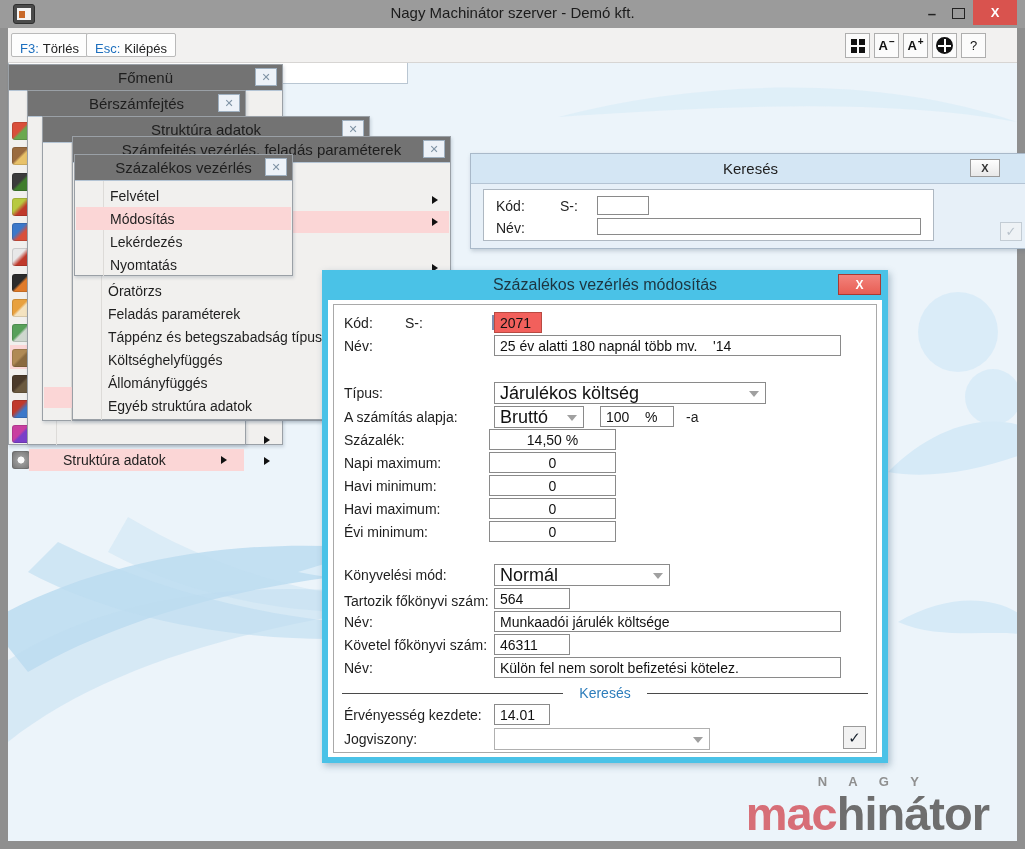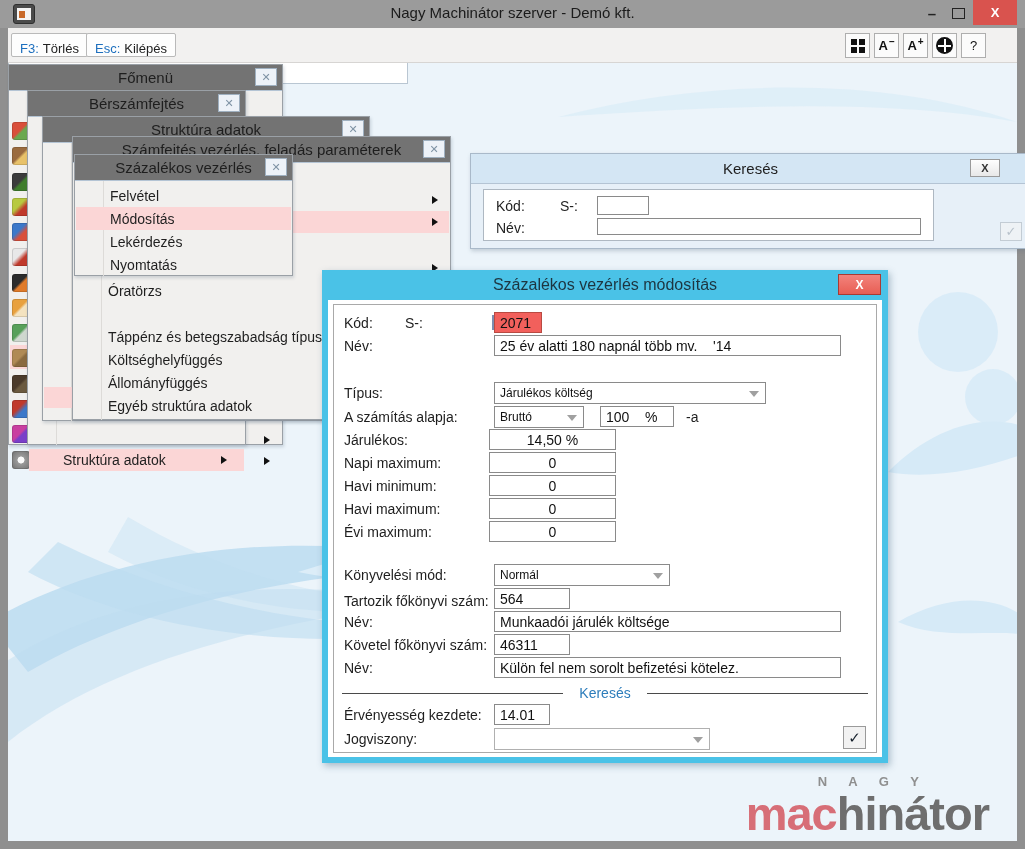--- a/index.html
+++ b/index.html
@@ -61,21 +61,21 @@
   .dialog{position:absolute;left:322px;top:270px;width:566px;height:493px;background:#4ac2e7;box-shadow:2px 3px 7px rgba(40,80,110,.35);z-index:7;}
   .dialog-title{height:30px;display:flex;align-items:center;justify-content:center;font-size:16px;color:#1d3540;}
   .dialog-close{position:absolute;top:4px;right:7px;width:43px;height:21px;background:linear-gradient(#f2837c,#e85e54);border:1px solid #a93a32;color:#fff;font-size:12px;font-weight:bold;display:flex;align-items:center;justify-content:center;box-sizing:border-box;}
   .dialog-body{position:absolute;left:6px;right:6px;top:30px;bottom:6px;background:#fff;}
   .dialog-panel{position:absolute;left:5px;right:5px;top:4px;bottom:4px;border:1px solid #a9a9a9;}
   .dlabel{position:absolute;left:10px;font-size:14px;color:#1e1e1e;}
   .din{position:absolute;height:21px;border:1px solid #8a8a8a;background:#fff;font:14px "Liberation Sans",sans-serif;padding:0 5px;box-sizing:border-box;color:#111;}
   .din.center{text-align:center;}
   .red-input{background:#f2605c !important;border-color:#b94a42 !important;}
   .caret{position:absolute;width:2px;height:15px;background:#7c8db0;margin-top:3px;}
-  .combo{position:absolute;height:22px;border:1px solid #8a8a8a;background:#fff;display:flex;align-items:center;padding:0 5px;font-size:12px;color:#111;box-sizing:border-box;}
+  .combo{position:absolute;height:22px;border:1px solid #8a8a8a;background:#fff;display:flex;align-items:center;padding:0 5px;font-size:18px;color:#111;box-sizing:border-box;}
   .combo-arrow{position:absolute;right:6px;top:50%;margin-top:-2px;width:0;height:0;border-left:5px solid transparent;border-right:5px solid transparent;border-top:6px solid #a0a0a0;}
   .divider-line{position:absolute;left:8px;right:8px;border-top:1px solid #4a4a4a;}
   .divider-label{position:absolute;left:0;right:0;text-align:center;font-size:14px;color:#2d7dbb;}
   .divider-label span{background:#fff;padding:0 16px;}
   .dialog-ok{position:absolute;right:10px;width:23px;height:23px;background:#f2f2f2;border:1px solid #9a9a9a;color:#16212c;display:flex;align-items:center;justify-content:center;font-size:15px;box-sizing:border-box;}
   
   .logo{position:absolute;right:36px;bottom:12px;z-index:1;line-height:1;}
   .logo-top{font-size:13px;font-weight:bold;color:#8f8f8f;letter-spacing:9px;margin-left:72px;margin-bottom:2px;}
   .logo-main{font-size:47px;font-weight:bold;letter-spacing:-1px;}
   .logo-mac{color:#d76e77;}
@@ -227,20 +227,23 @@
       <span>Százalékos vezérlés</span>
       <span class="arrow-r"></span>
     </div>
     <div class="menu-row" style="top:70px;"></div>
     <div class="menu-row" style="top:93px;">
         <span class="arrow-r"></span>
       </div>
     <div class="menu-row" style="top:116px;">
         <span>Óratörzs</span>
       </div>
+    <div class="menu-row" style="top:139px;">
+        <span>Feladás paraméterek</span>
+      </div>
     <div class="menu-row" style="top:162px;">
         <span>Táppénz és betegszabadság típus</span>
       </div>
     <div class="menu-row" style="top:185px;">
         <span>Költséghelyfüggés</span>
       </div>
     <div class="menu-row" style="top:208px;">
         <span>Állományfüggés</span>
       </div>
     <div class="menu-row" style="top:231px;">
@@ -307,33 +310,33 @@
       </div>
 
       <span class="dlabel" style="top:104px;">A számítás alapja:</span>
       <div class="combo" style="left:160px;top:101px;width:90px;text-align:center;">
         <span>Bruttó</span>
         <span class="combo-arrow"></span>
       </div>
       <input class="din" style="left: 266px; top: 101px; width: 74px;" value="100    %">
       <span class="dlabel" style="left:352px;top:104px;">-a</span>
 
-      <span class="dlabel" style="top:127px;">Járulékos:</span>
+      <span class="dlabel" style="top:127px;">Százalék:</span>
       <input class="din center" style="left: 155px; top: 124px; width: 127px;" value="14,50 %">
 
       <span class="dlabel" style="top:150px;">Napi maximum:</span>
       <input class="din center" style="left: 155px; top: 147px; width: 127px;" value="0">
 
       <span class="dlabel" style="top:173px;">Havi minimum:</span>
       <input class="din center" style="left: 155px; top: 170px; width: 127px;" value="0">
 
       <span class="dlabel" style="top:196px;">Havi maximum:</span>
       <input class="din center" style="left: 155px; top: 193px; width: 127px;" value="0">
 
-      <span class="dlabel" style="top:219px;">Évi maximum:</span>
+      <span class="dlabel" style="top:219px;">Évi minimum:</span>
       <input class="din center" style="left: 155px; top: 216px; width: 127px;" value="0">
 
       <span class="dlabel" style="top:262px;">Könyvelési mód:</span>
       <div class="combo" style="left:160px;top:259px;width:176px;">
         <span>Normál</span>
         <span class="combo-arrow"></span>
       </div>
 
       <span class="dlabel" style="top:288px;text-align:right;">Tartozik főkönyvi szám:</span>
       <input class="din" style="left: 160px; top: 283px; width: 76px;" value="564">

